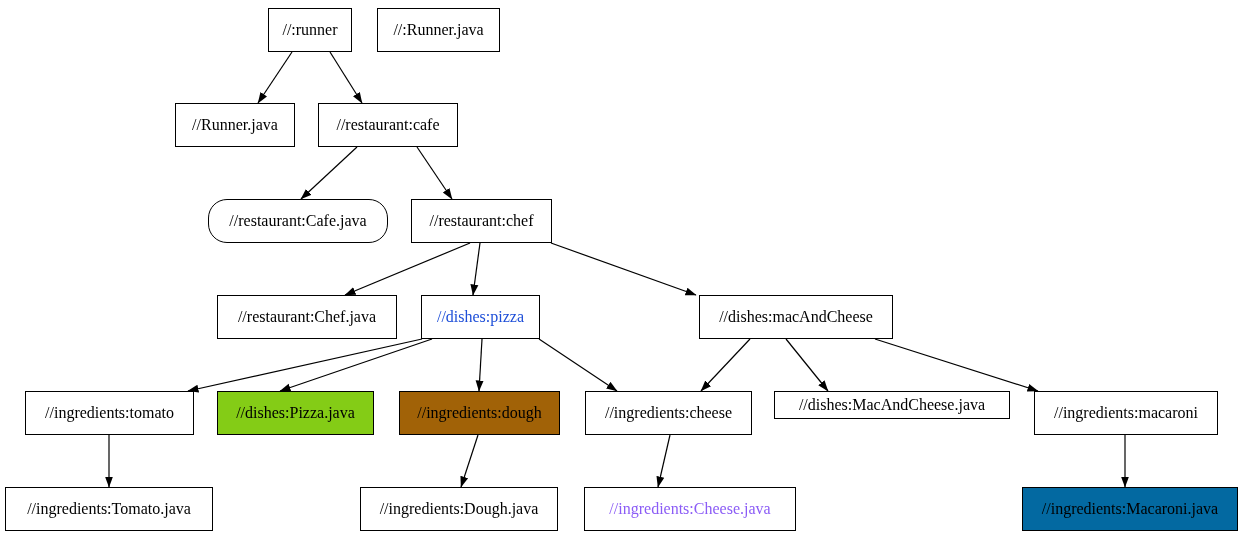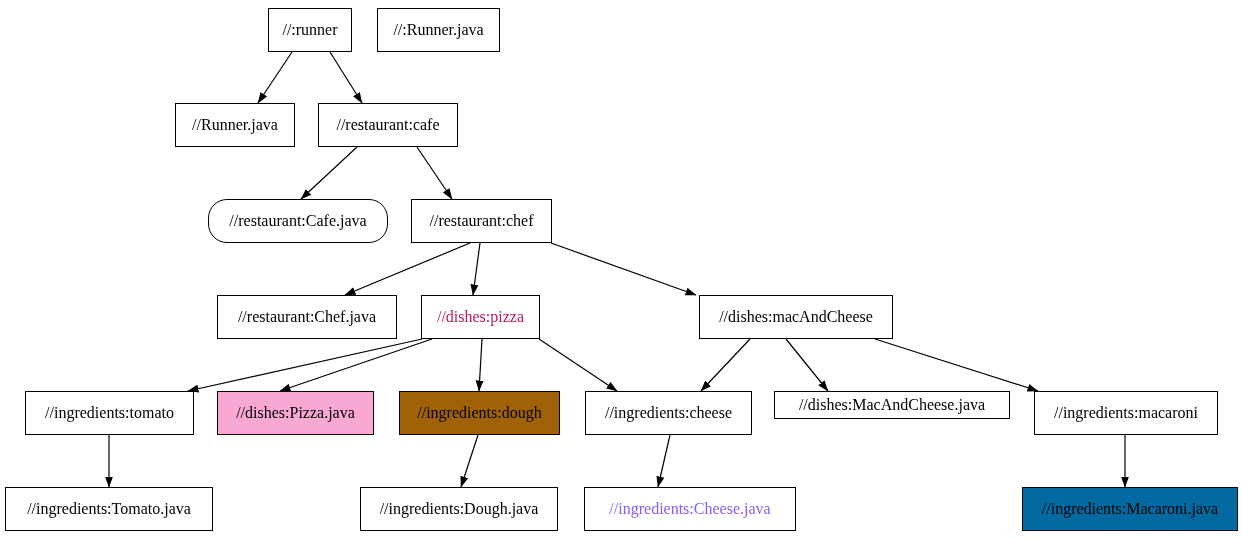--- a/index.html
+++ b/index.html
@@ -79,30 +79,30 @@
       </div>
       <div class="node" style="left: 208px; top: 199px; width: 180px; height: 44px; border-color: rgb(0, 0, 0); background: rgb(255, 255, 255); color: rgb(0, 0, 0); border-radius: 19px;">
         <span>//restaurant:Cafe.java</span>
       </div>
       <div class="node" style="left: 411px; top: 199px; width: 141px; height: 44px; border-color: rgb(0, 0, 0); background: rgb(255, 255, 255); color: rgb(0, 0, 0);">
         <span>//restaurant:chef</span>
       </div>
       <div class="node" style="left: 217px; top: 295px; width: 180px; height: 44px; border-color: rgb(0, 0, 0); background: rgb(255, 255, 255); color: rgb(0, 0, 0);">
         <span>//restaurant:Chef.java</span>
       </div>
-      <div class="node" style="left: 421px; top: 295px; width: 119px; height: 44px; border-color: rgb(0, 0, 0); background: rgb(255, 255, 255); color: #be185d;">
+      <div class="node" style="left: 421px; top: 295px; width: 119px; height: 44px; border-color: rgb(0, 0, 0); background: rgb(255, 255, 255); color: #1d4ed8;">
         <span>//dishes:pizza</span>
       </div>
       <div class="node" style="left: 682px; top: 295px; width: 194px; height: 44px; border-color: rgb(0, 0, 0); background: rgb(255, 255, 255); color: rgb(0, 0, 0); margin-left: 17px;">
         <span>//dishes:macAndCheese</span>
       </div>
       <div class="node" style="left: 25px; top: 391px; width: 169px; height: 44px; border-color: rgb(0, 0, 0); background: rgb(255, 255, 255); color: rgb(0, 0, 0);">
         <span>//ingredients:tomato</span>
       </div>
-      <div class="node" style="left: 217px; top: 391px; width: 157px; height: 44px; border-color: rgb(0, 0, 0); background: #f9a8d4; color: rgb(0, 0, 0);">
+      <div class="node" style="left: 217px; top: 391px; width: 157px; height: 44px; border-color: rgb(0, 0, 0); background: #84cc16; color: rgb(0, 0, 0);">
         <span>//dishes:Pizza.java</span>
       </div>
       <div class="node" style="left: 399px; top: 391px; width: 161px; height: 44px; border-color: rgb(0, 0, 0); background: #a16207; color: rgb(0, 0, 0);">
         <span>//ingredients:dough</span>
       </div>
       <div class="node" style="left: 585px; top: 391px; width: 167px; height: 44px; border-color: rgb(0, 0, 0); background: rgb(255, 255, 255); color: rgb(0, 0, 0);">
         <span>//ingredients:cheese</span>
       </div>
       <div class="node" style="left: 774px; top: 391px; width: 236px; height: 28px; border-color: rgb(0, 0, 0); background: rgb(255, 255, 255); color: rgb(0, 0, 0);">
         <span>//dishes:MacAndCheese.java</span>

